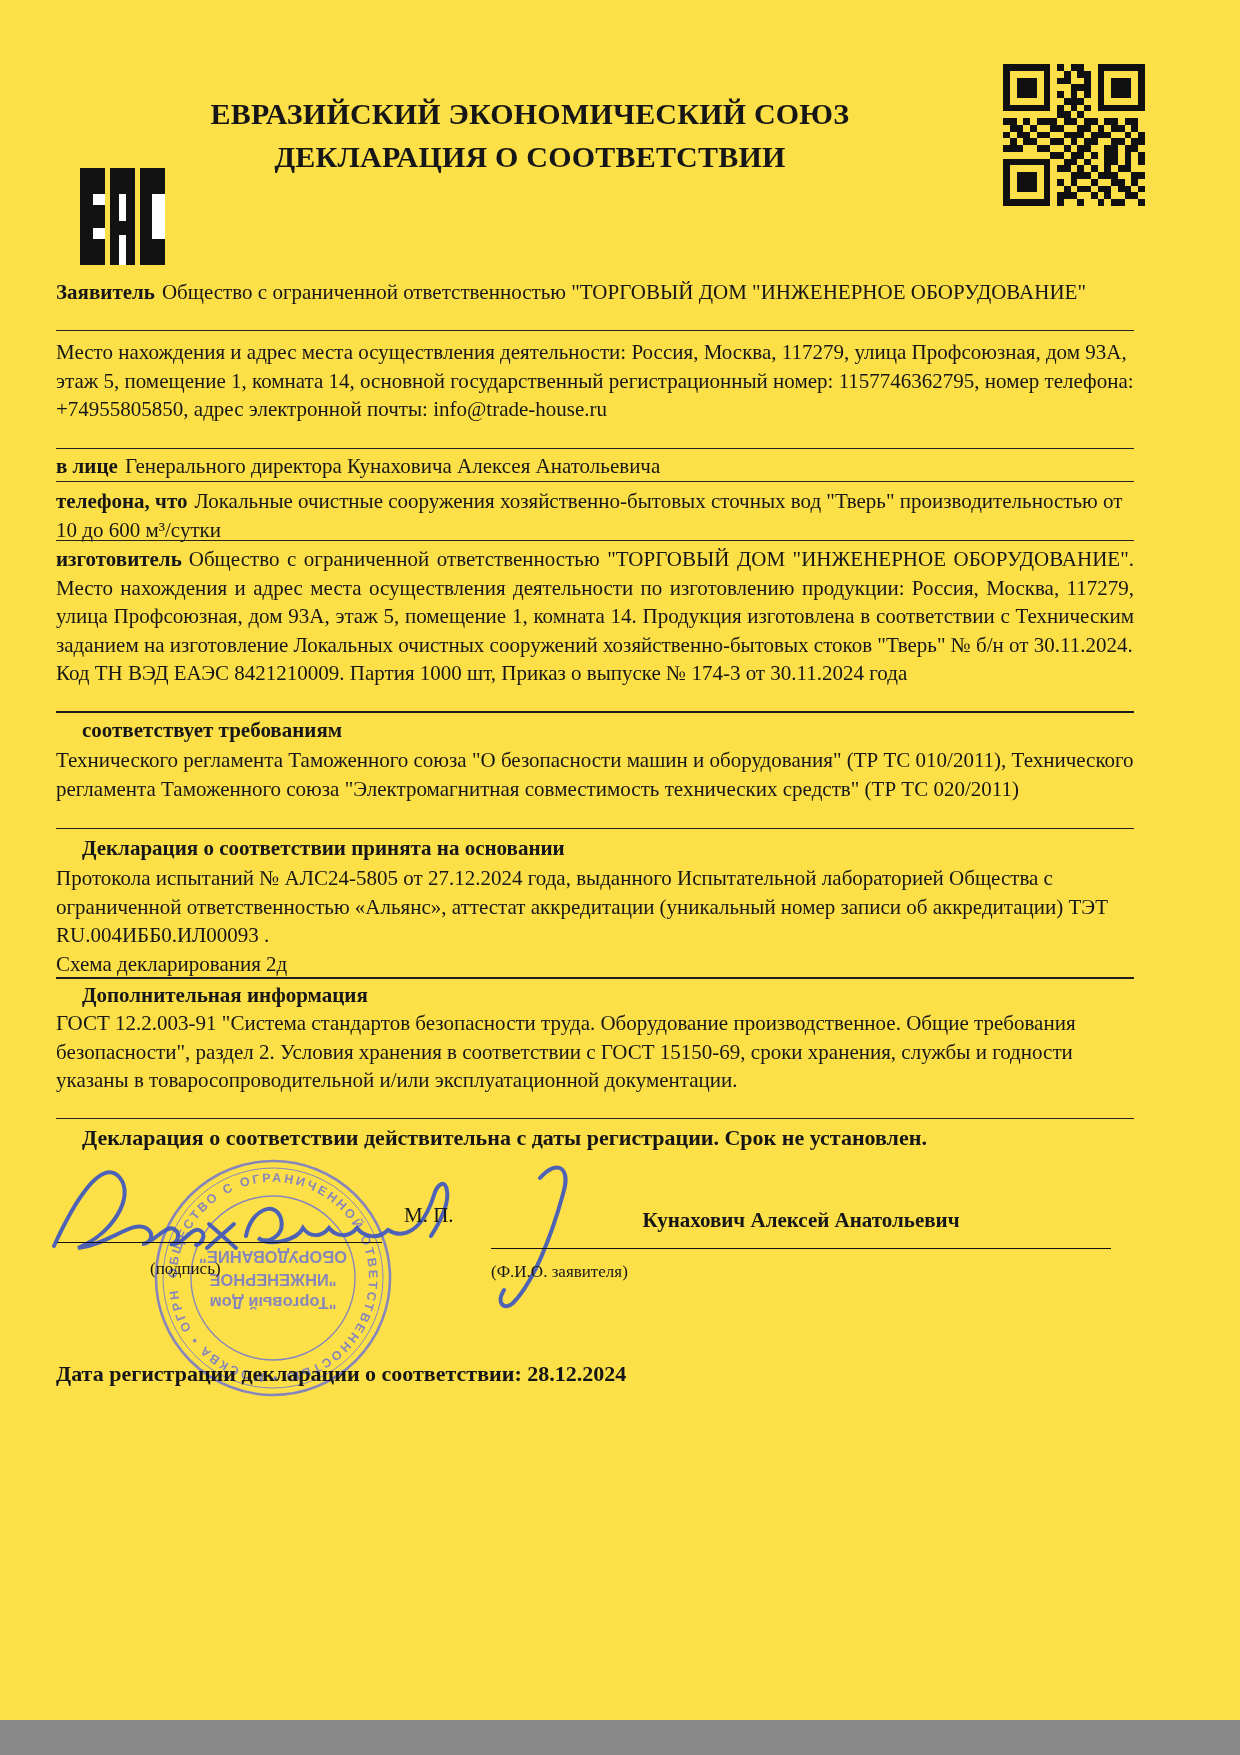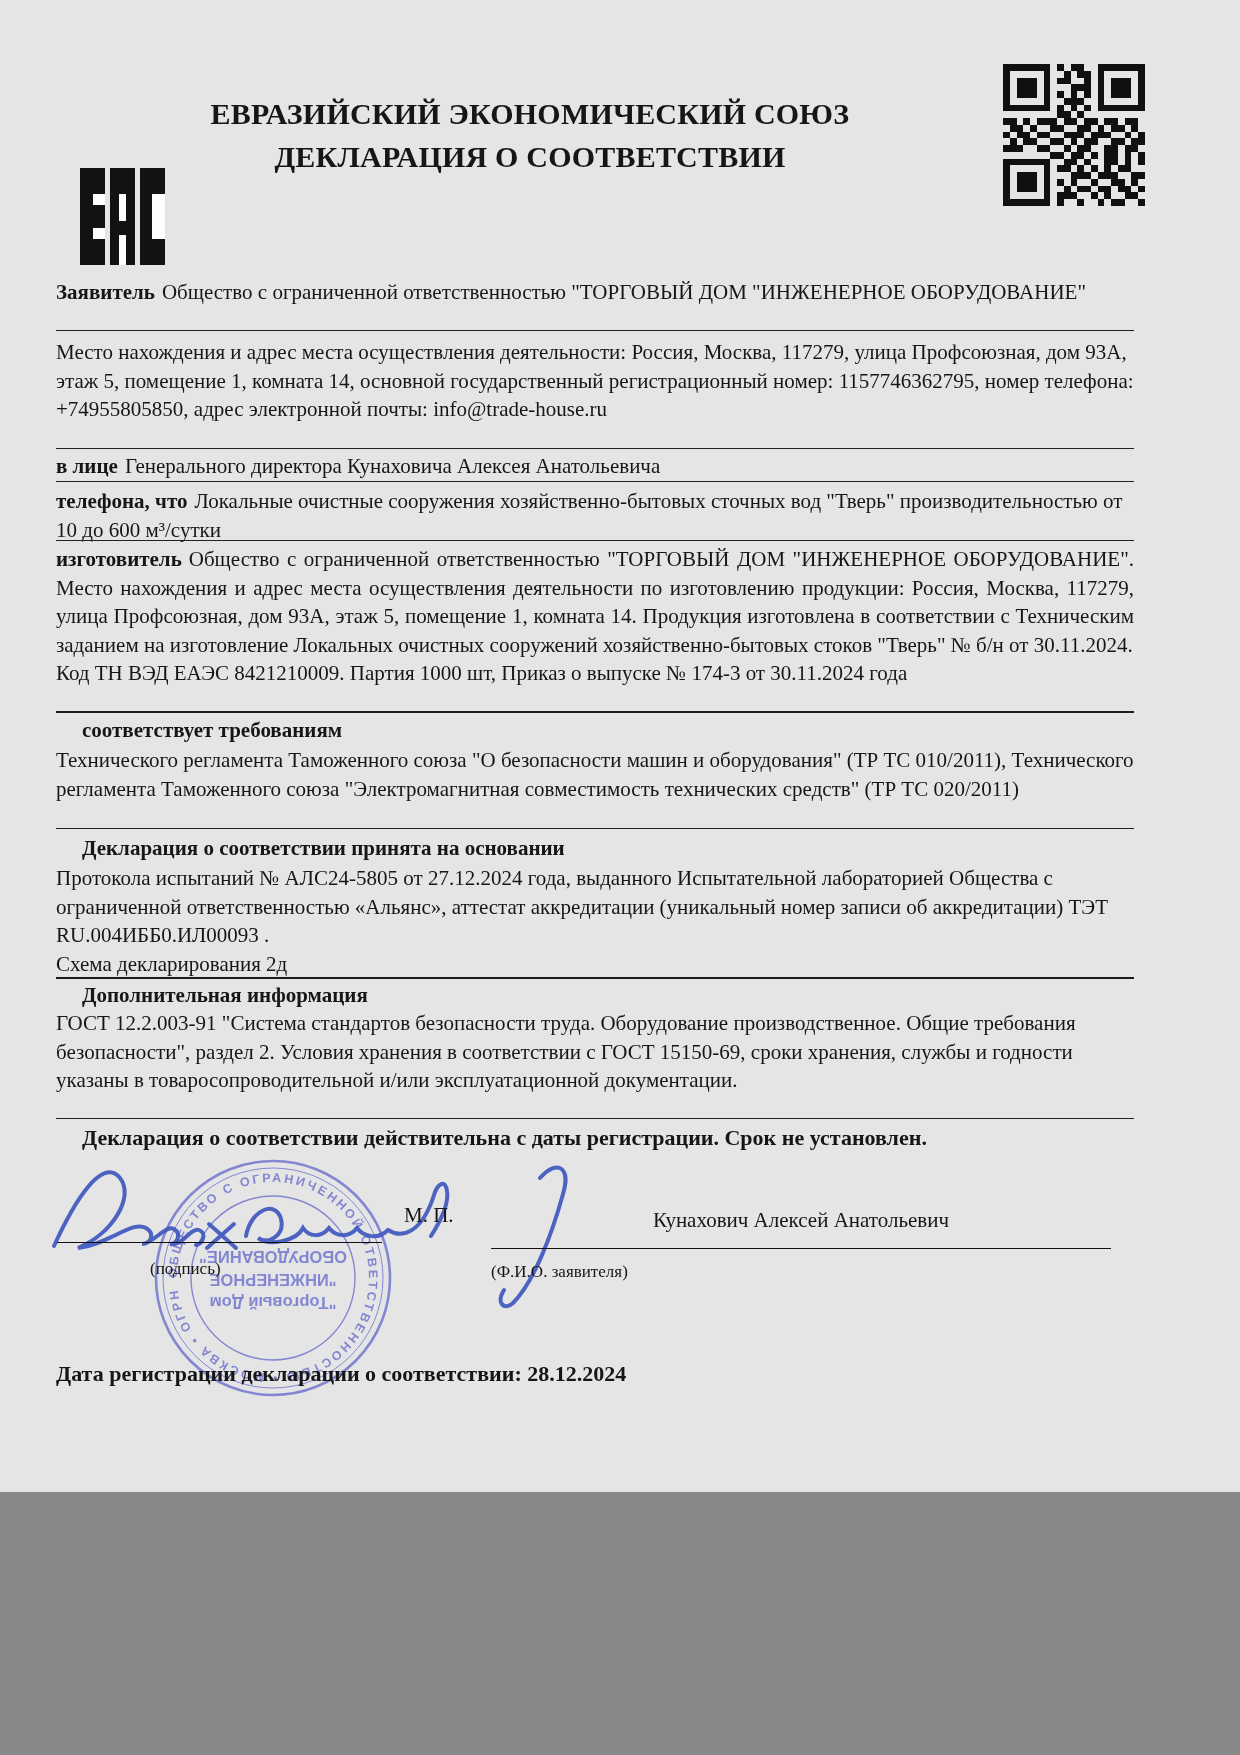--- a/index.html
+++ b/index.html
@@ -1,18 +1,18 @@
 <!DOCTYPE html>
 <html><head>
 <meta charset="utf-8">
 <style>
   html,body{margin:0;padding:0;background:#888;}
   #page{
-    position:relative;width:1240px;height:1492px;margin:0 auto;
-    background:#e5e5e5;overflow:hidden;
+    position:relative;width:1240px;height:1720px;margin:0 auto;
+    background:#fde047;overflow:hidden;
     font-family:"Liberation Serif","DejaVu Serif",serif;
     color:#161616;
   }
   .abs{position:absolute;}
   .title{left:0;top:92px;width:1060px;text-align:center;font-weight:bold;
          font-size:30px;line-height:43px;letter-spacing:.2px;}
   .para{left:56px;width:1078px;font-size:21px;line-height:28.5px;}
   .lbl{font-weight:bold;margin-right:7px;}
   .just{text-align:justify;}
   .bold-line{font-weight:bold;margin-left:26px;}
@@ -21,21 +21,21 @@
   
   #eac{left:80px;top:168px;}
   
   #qr{left:1003px;top:64px;width:142px;height:142px;display:grid;
       grid-template-columns:repeat(21,1fr);grid-template-rows:repeat(21,1fr);}
   #qr .on{background:#101010;}
   
   .sig-line{top:1242px;border-top:1.7px solid #111;}
   .cap{font-size:17px;}
   .mp{top:1203px;left:404px;font-size:21px;}
-  .name{top:1208px;left:491px;width:620px;text-align:center;font-size:21px;}
+  .name{top:1208px;left:491px;width:620px;text-align:center;font-size:21px;font-weight:bold;}
   .stamp-wrap{left:150px;top:1155px;width:246px;height:246px;opacity:.85;}
   .reg{font-size:22px;font-weight:bold;}
 </style>
 </head>
 <body>
 
 <div id="page">
 
   <div class="abs title">
     <div>ЕВРАЗИЙСКИЙ ЭКОНОМИЧЕСКИЙ СОЮЗ</div>

